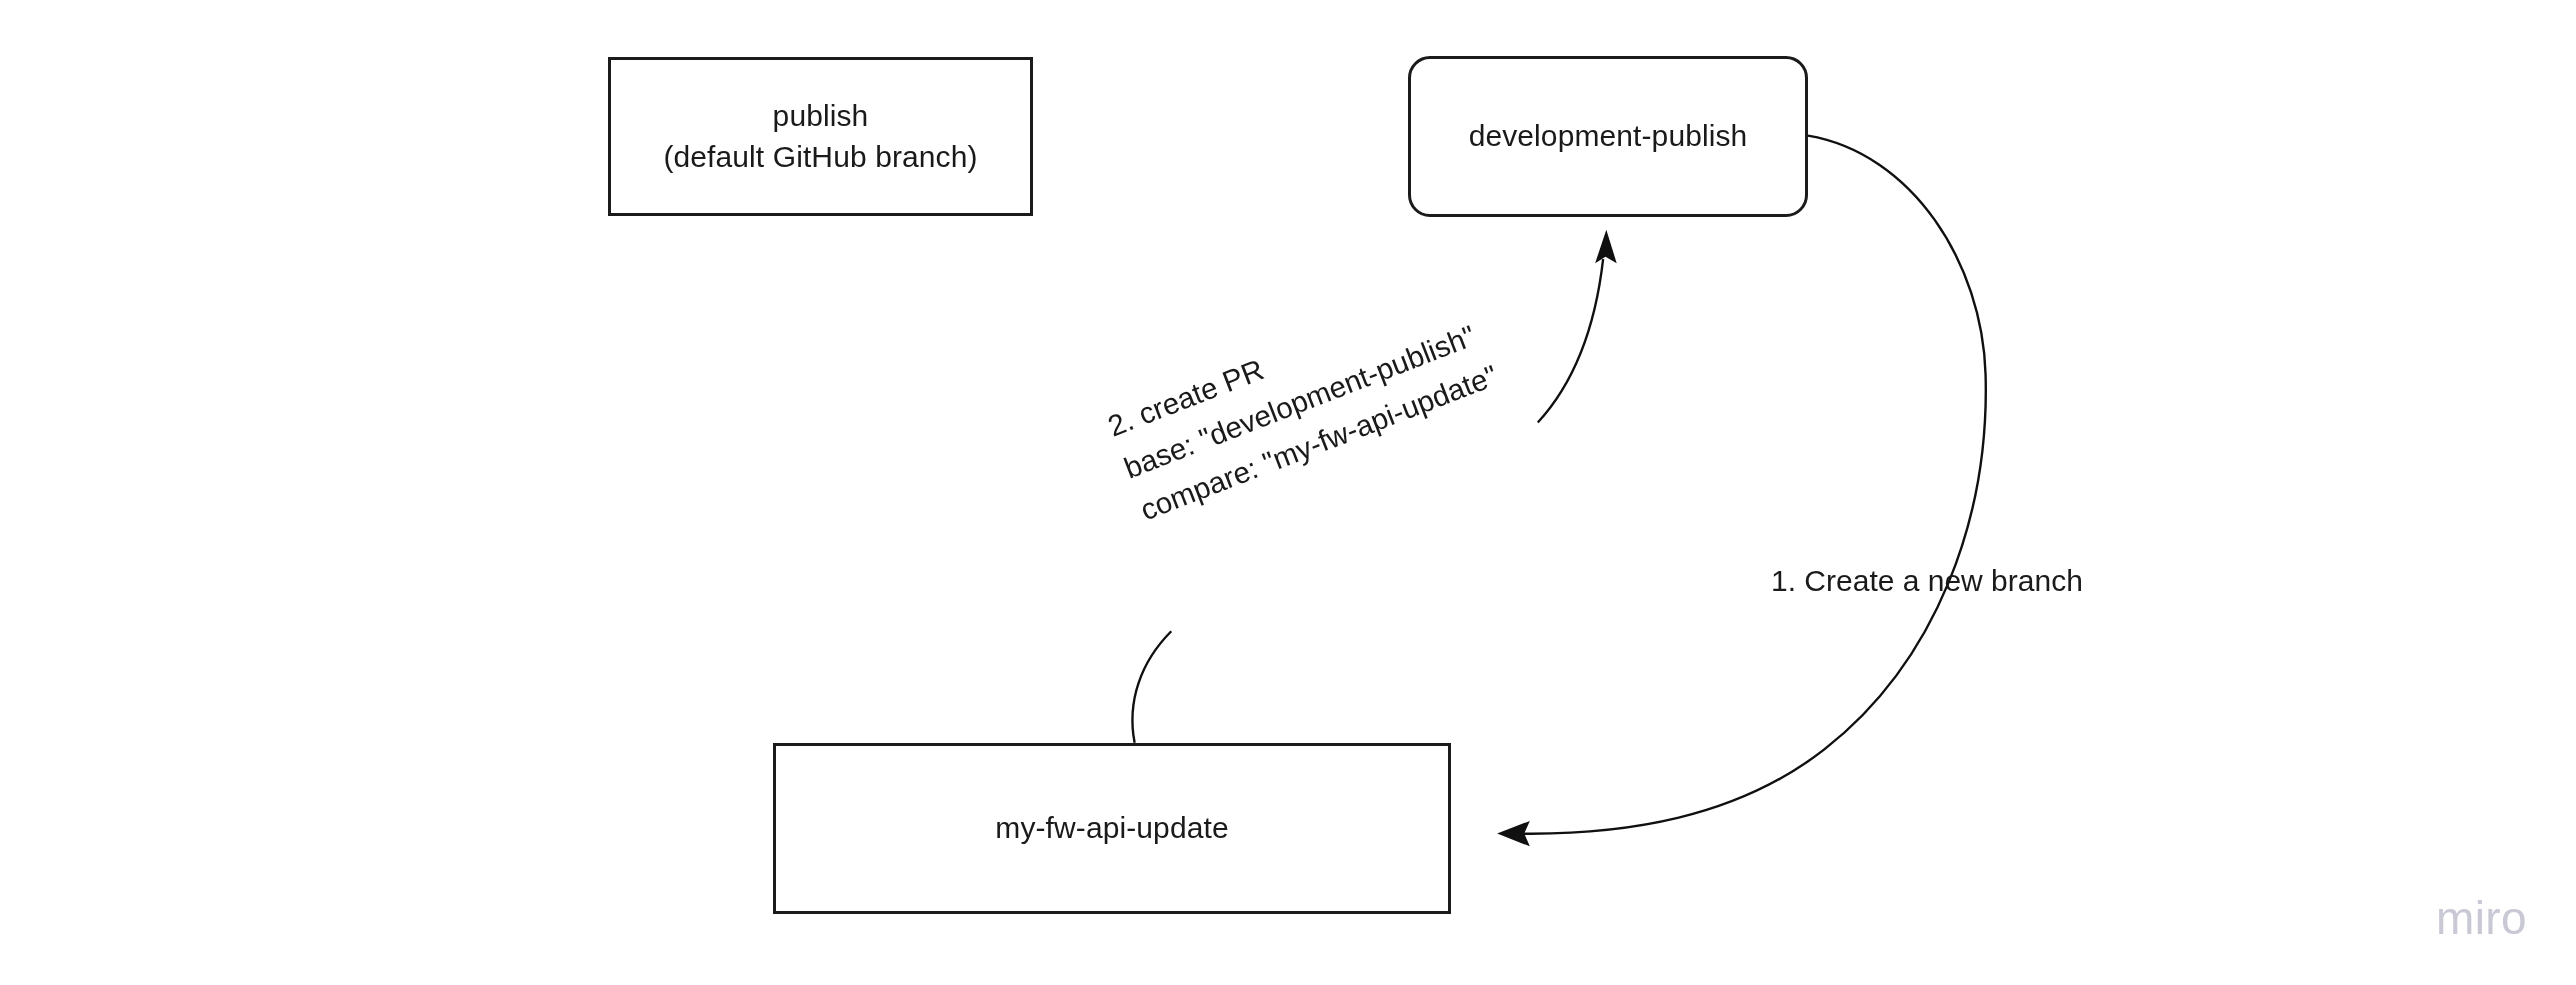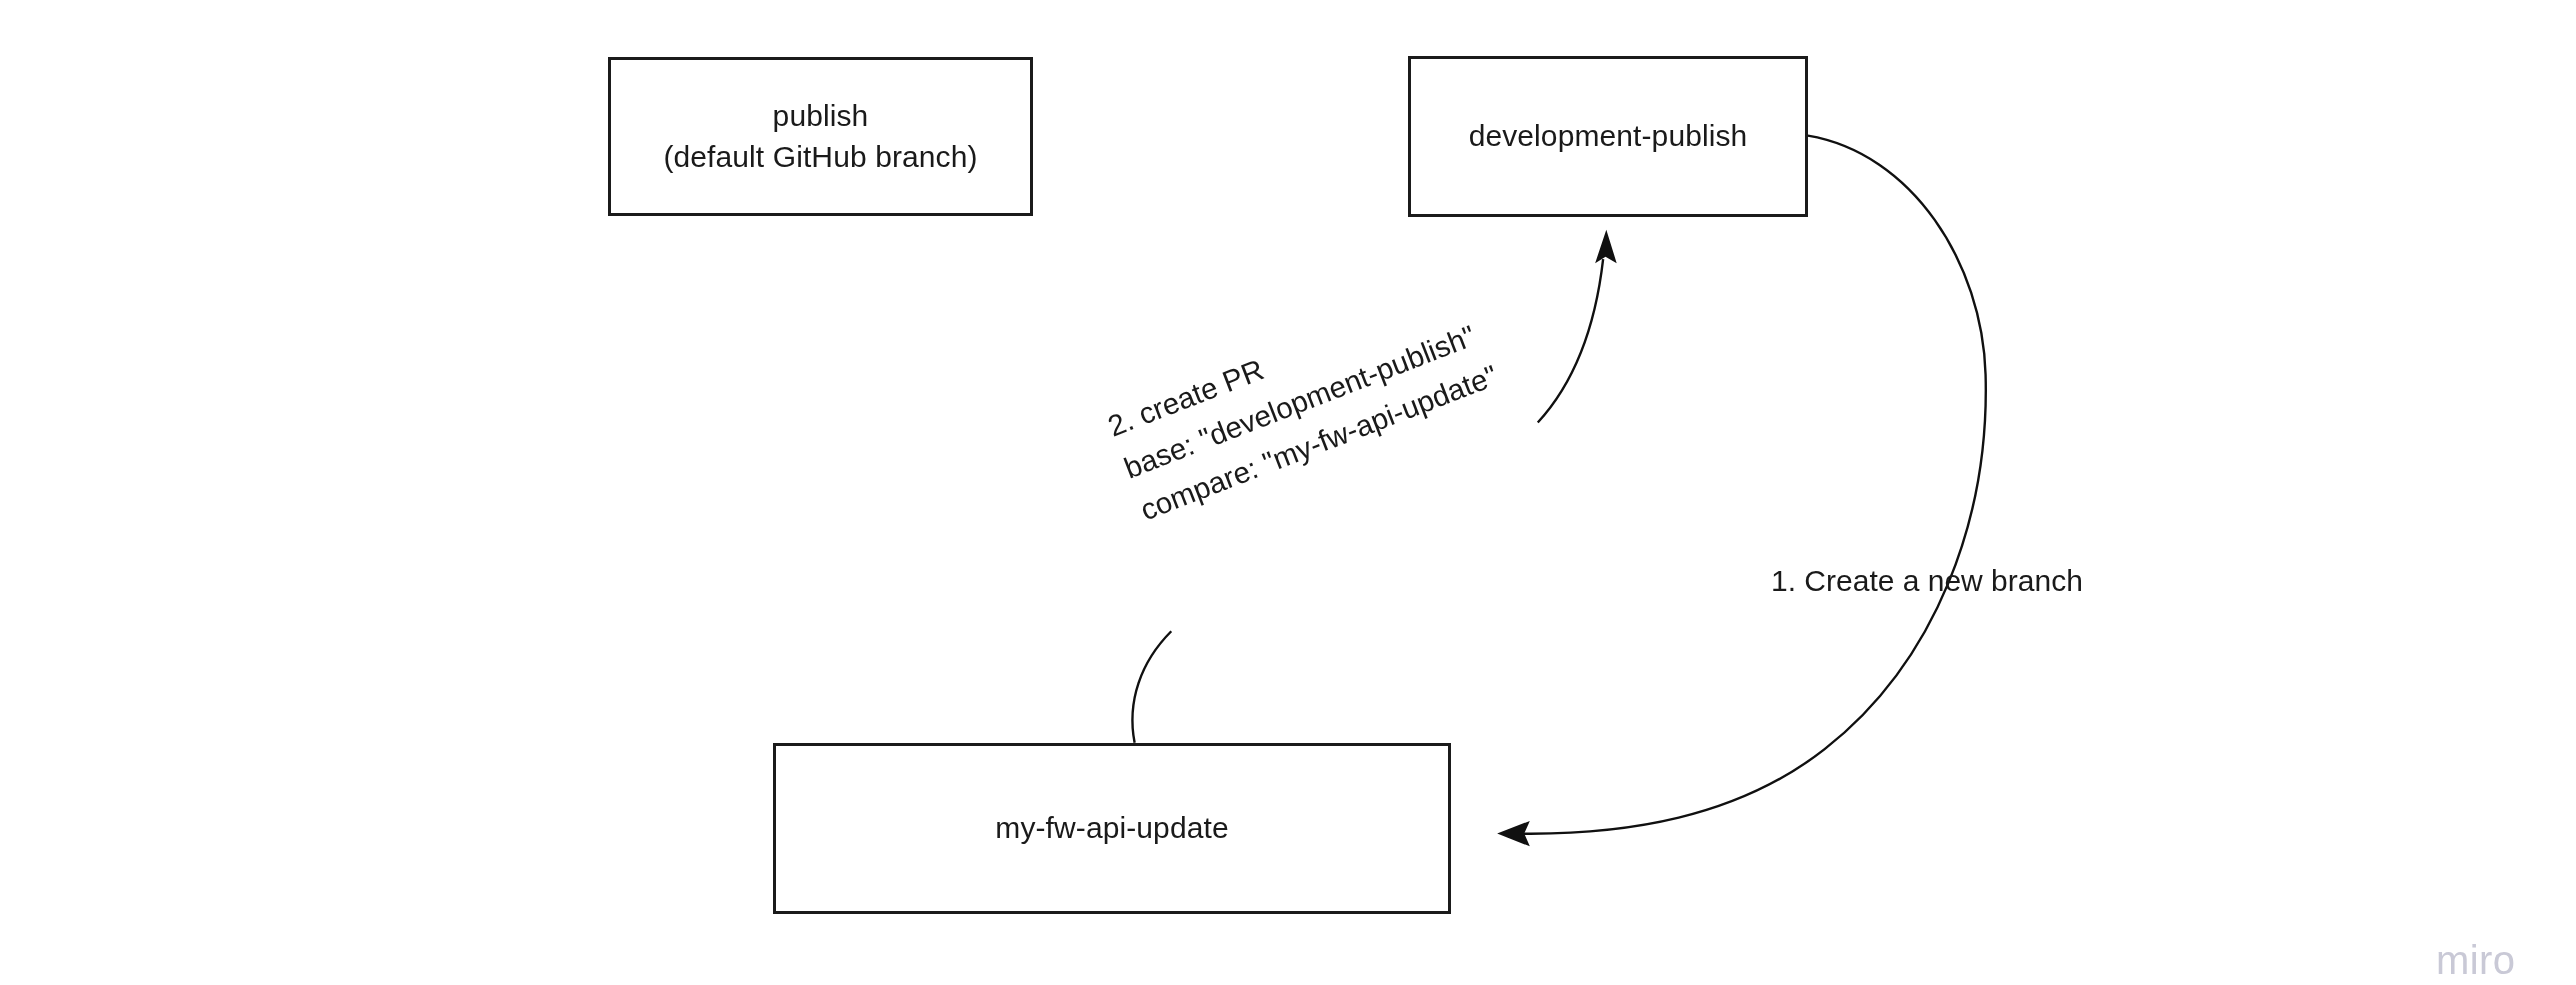--- a/index.html
+++ b/index.html
@@ -47,20 +47,21 @@
     left: 608px;
     top: 57px;
     width: 425px;
     height: 159px;
   }
   #node-development-publish {
     left: 1408px;
     top: 56px;
     width: 400px;
     height: 161px;
+    border-radius: 22px;
   }
   #node-my-fw-api-update {
     left: 773px;
     top: 743px;
     width: 678px;
     height: 171px;
   }
 
   
   #edges {
@@ -104,22 +105,22 @@
     font-size: 29.5px;
     line-height: 1.52;
     transform: rotate(-21.2deg);
     transform-origin: 0 100%;
   }
 
   
   #watermark {
     position: absolute;
     left: 2436px;
-    top: 938px;
-    font-size: 40px;
+    top: 891px;
+    font-size: 46px;
     letter-spacing: 0.4px;
     color: #c9c9d6;
     z-index: 5;
     user-select: none;
   }
 </style>
 </head>
 <body>
 
 <div id="canvas">

